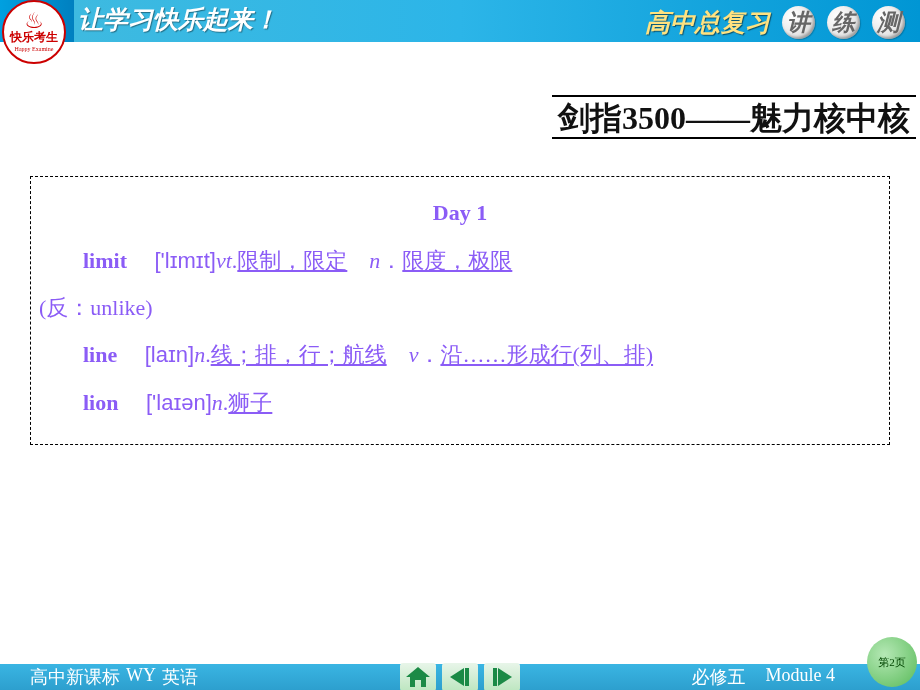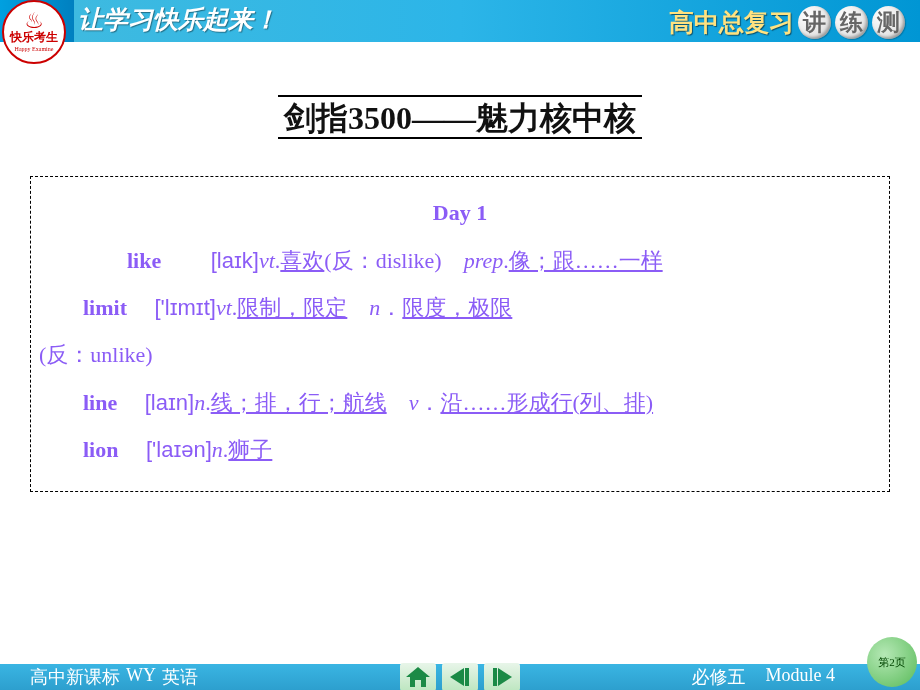--- a/index.html
+++ b/index.html
@@ -56,21 +56,22 @@
       font-weight: bold;
       font-style: italic;
       color: #fff;
       text-shadow: 1px 1px 1px rgba(0,0,0,0.4);
     }
     .header-right {
       position: absolute;
       right: 15px;
       top: 6px;
       display: flex;
-      gap: 4px;
+      gap: 12px;
+      font-style: italic;
     }
     .review-label {
       font-family: "STXingkai","KaiTi", cursive;
       font-size: 25px;
       font-weight: bold;
       color: #ffe280;
       text-shadow: 1px 1px 1px rgba(0,0,0,0.5);
     }
     .badge {
       width: 33px;
@@ -81,21 +82,21 @@
       display: flex;
       align-items: center;
       justify-content: center;
       font-family: "STXingkai","KaiTi", cursive;
       font-size: 23px;
       color: #666;
       font-weight: bold;
     }
     .title-band {
       margin-top: 45px;
-      text-align: center;
+      text-align: right;
       padding: 8px 4px 2px;
     }
     .title-text {
       display: inline-block;
       font-family: "STXingkai","KaiTi", cursive;
       font-size: 32px;
       font-weight: bold;
       color: #111;
       border-bottom: 2px solid #000;
       border-top: 2px solid #000;
@@ -203,24 +204,20 @@
   </div>
 </div>
 
 <div class="title-band">
   <span class="title-text">剑指3500——魅力核中核</span>
 </div>
 
 <div class="content-box">
   <div class="day-title">Day 1</div>
 
-  <div class="entry">
-    <span class="word wbig">like</span>　　
-    <span class="phon">[laɪk]</span><span><span class="pos">vt</span>.<span class="def">喜欢</span>(反：dislike)　<span class="pos">prep</span>.<span class="def">像；跟……一样</span></span>
-  </div>
   <div class="entry">
     <span class="word">limit</span>　
     <span class="phon">['lɪmɪt]</span><span><span class="pos">vt</span>.<span class="def">限制，限定</span>　<span class="pos">n</span>．<span class="def">限度，极限</span></span>
   </div>
 
   <div class="entry neg-indent">(反：unlike)</div>
 
   <div class="entry">
     <span class="word">line</span>　
     <span class="phon">[laɪn]</span><span><span class="pos">n</span>.<span class="def">线；排，行；航线</span>　<span class="pos">v</span>．<span class="def">沿……形成行(列、排)</span></span>

